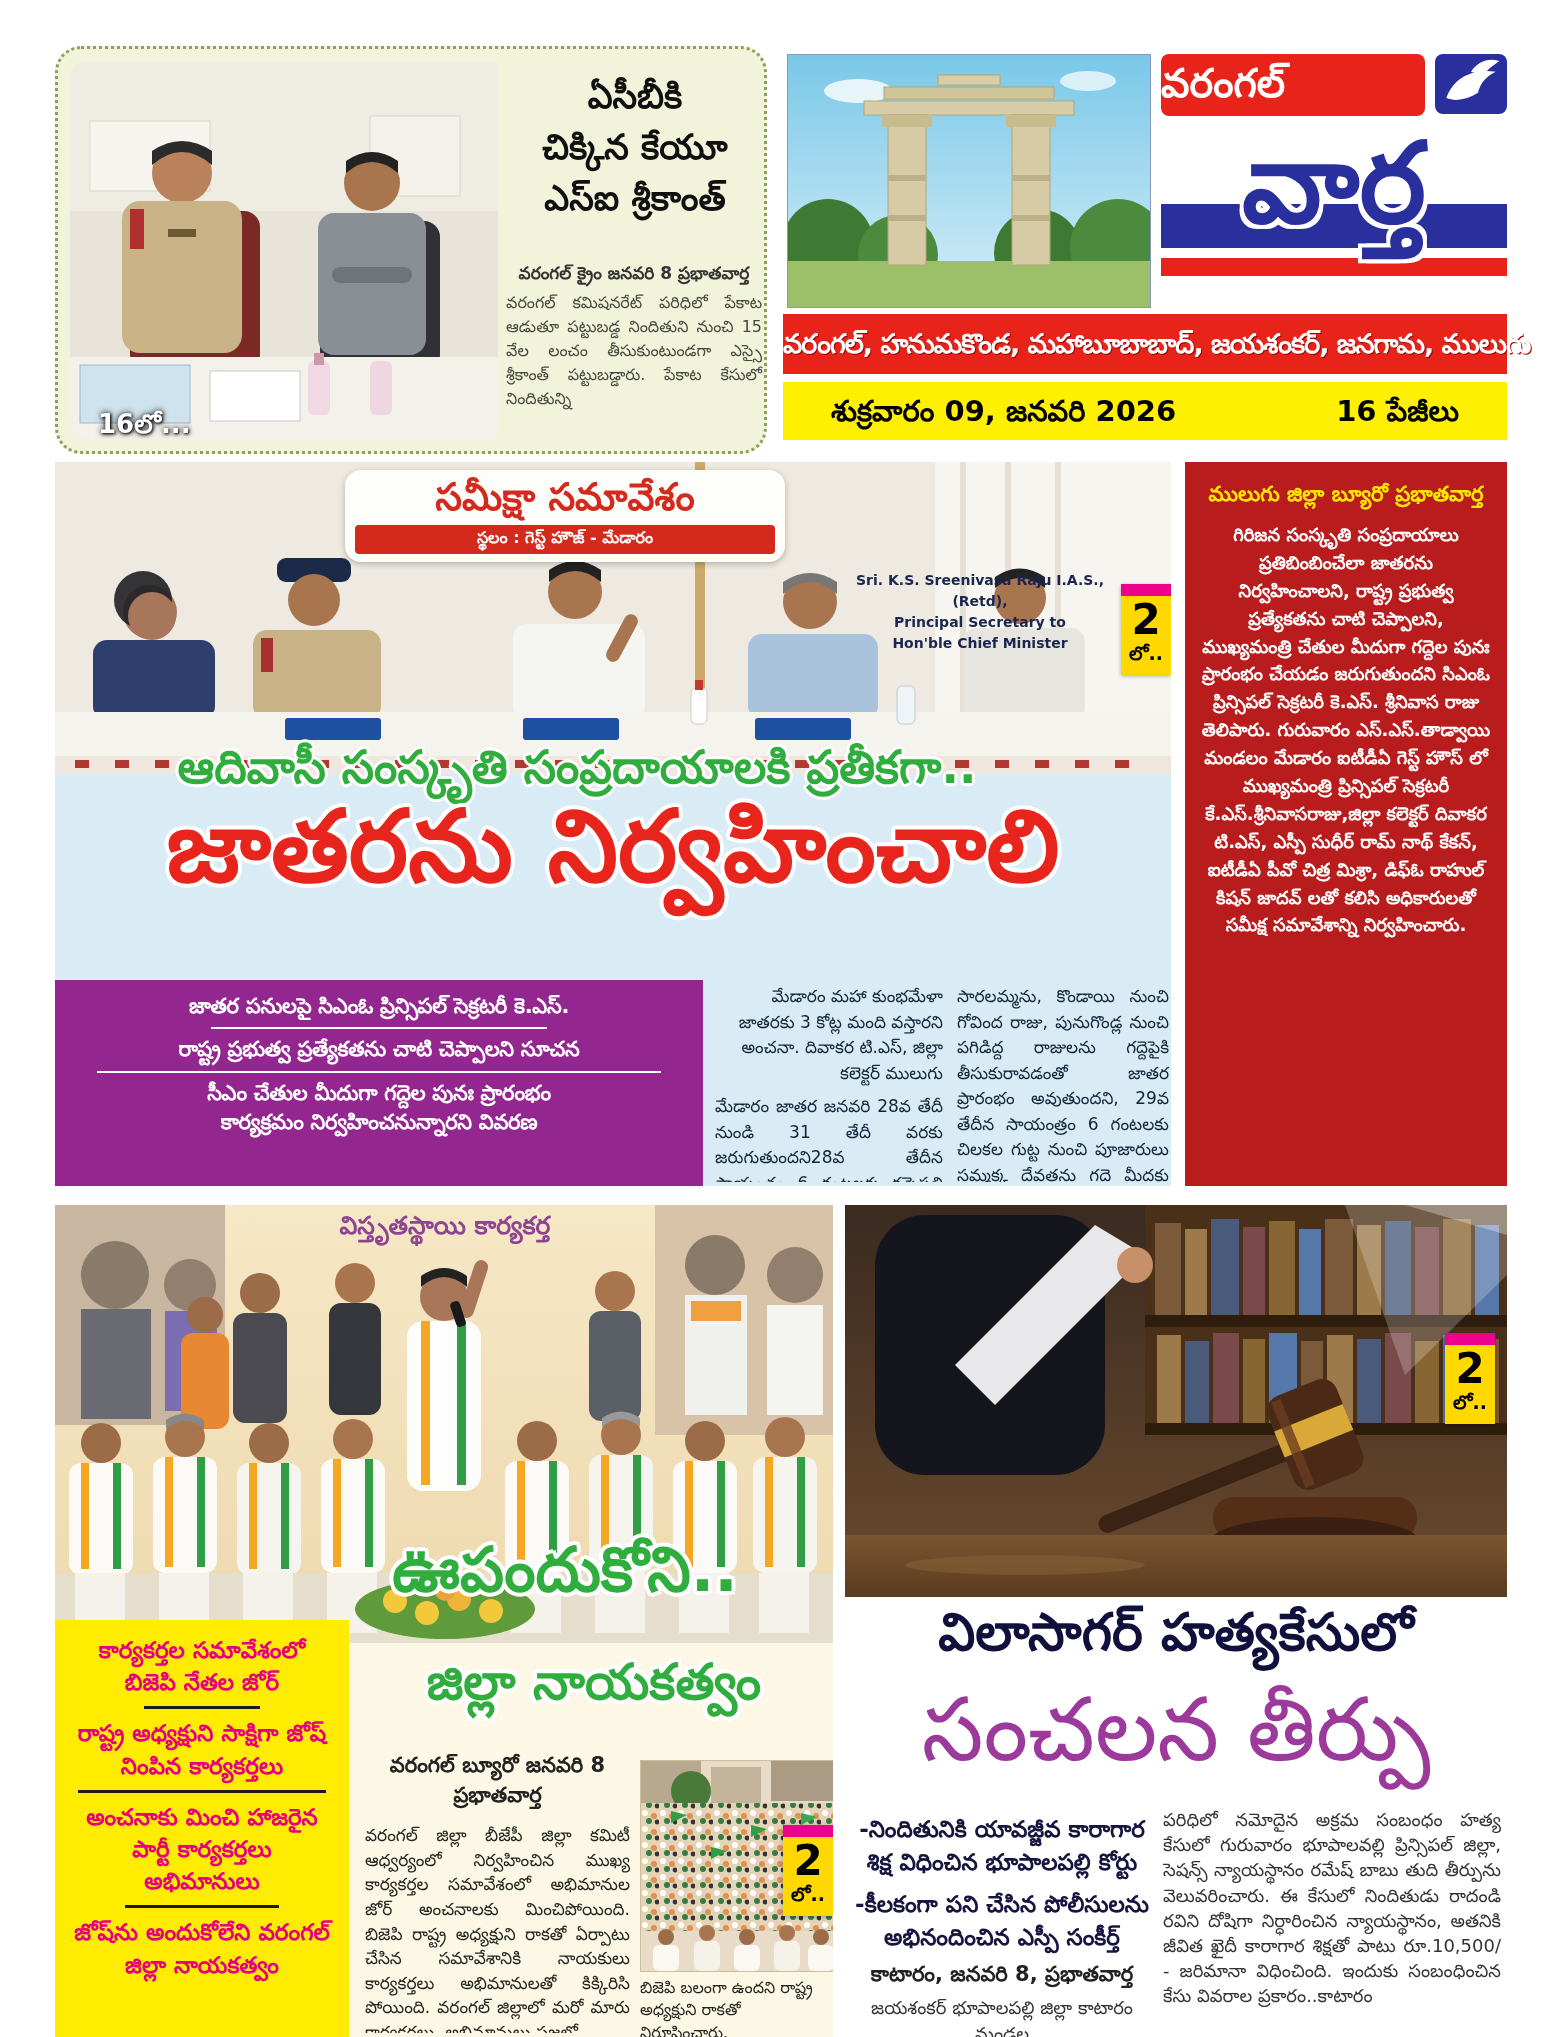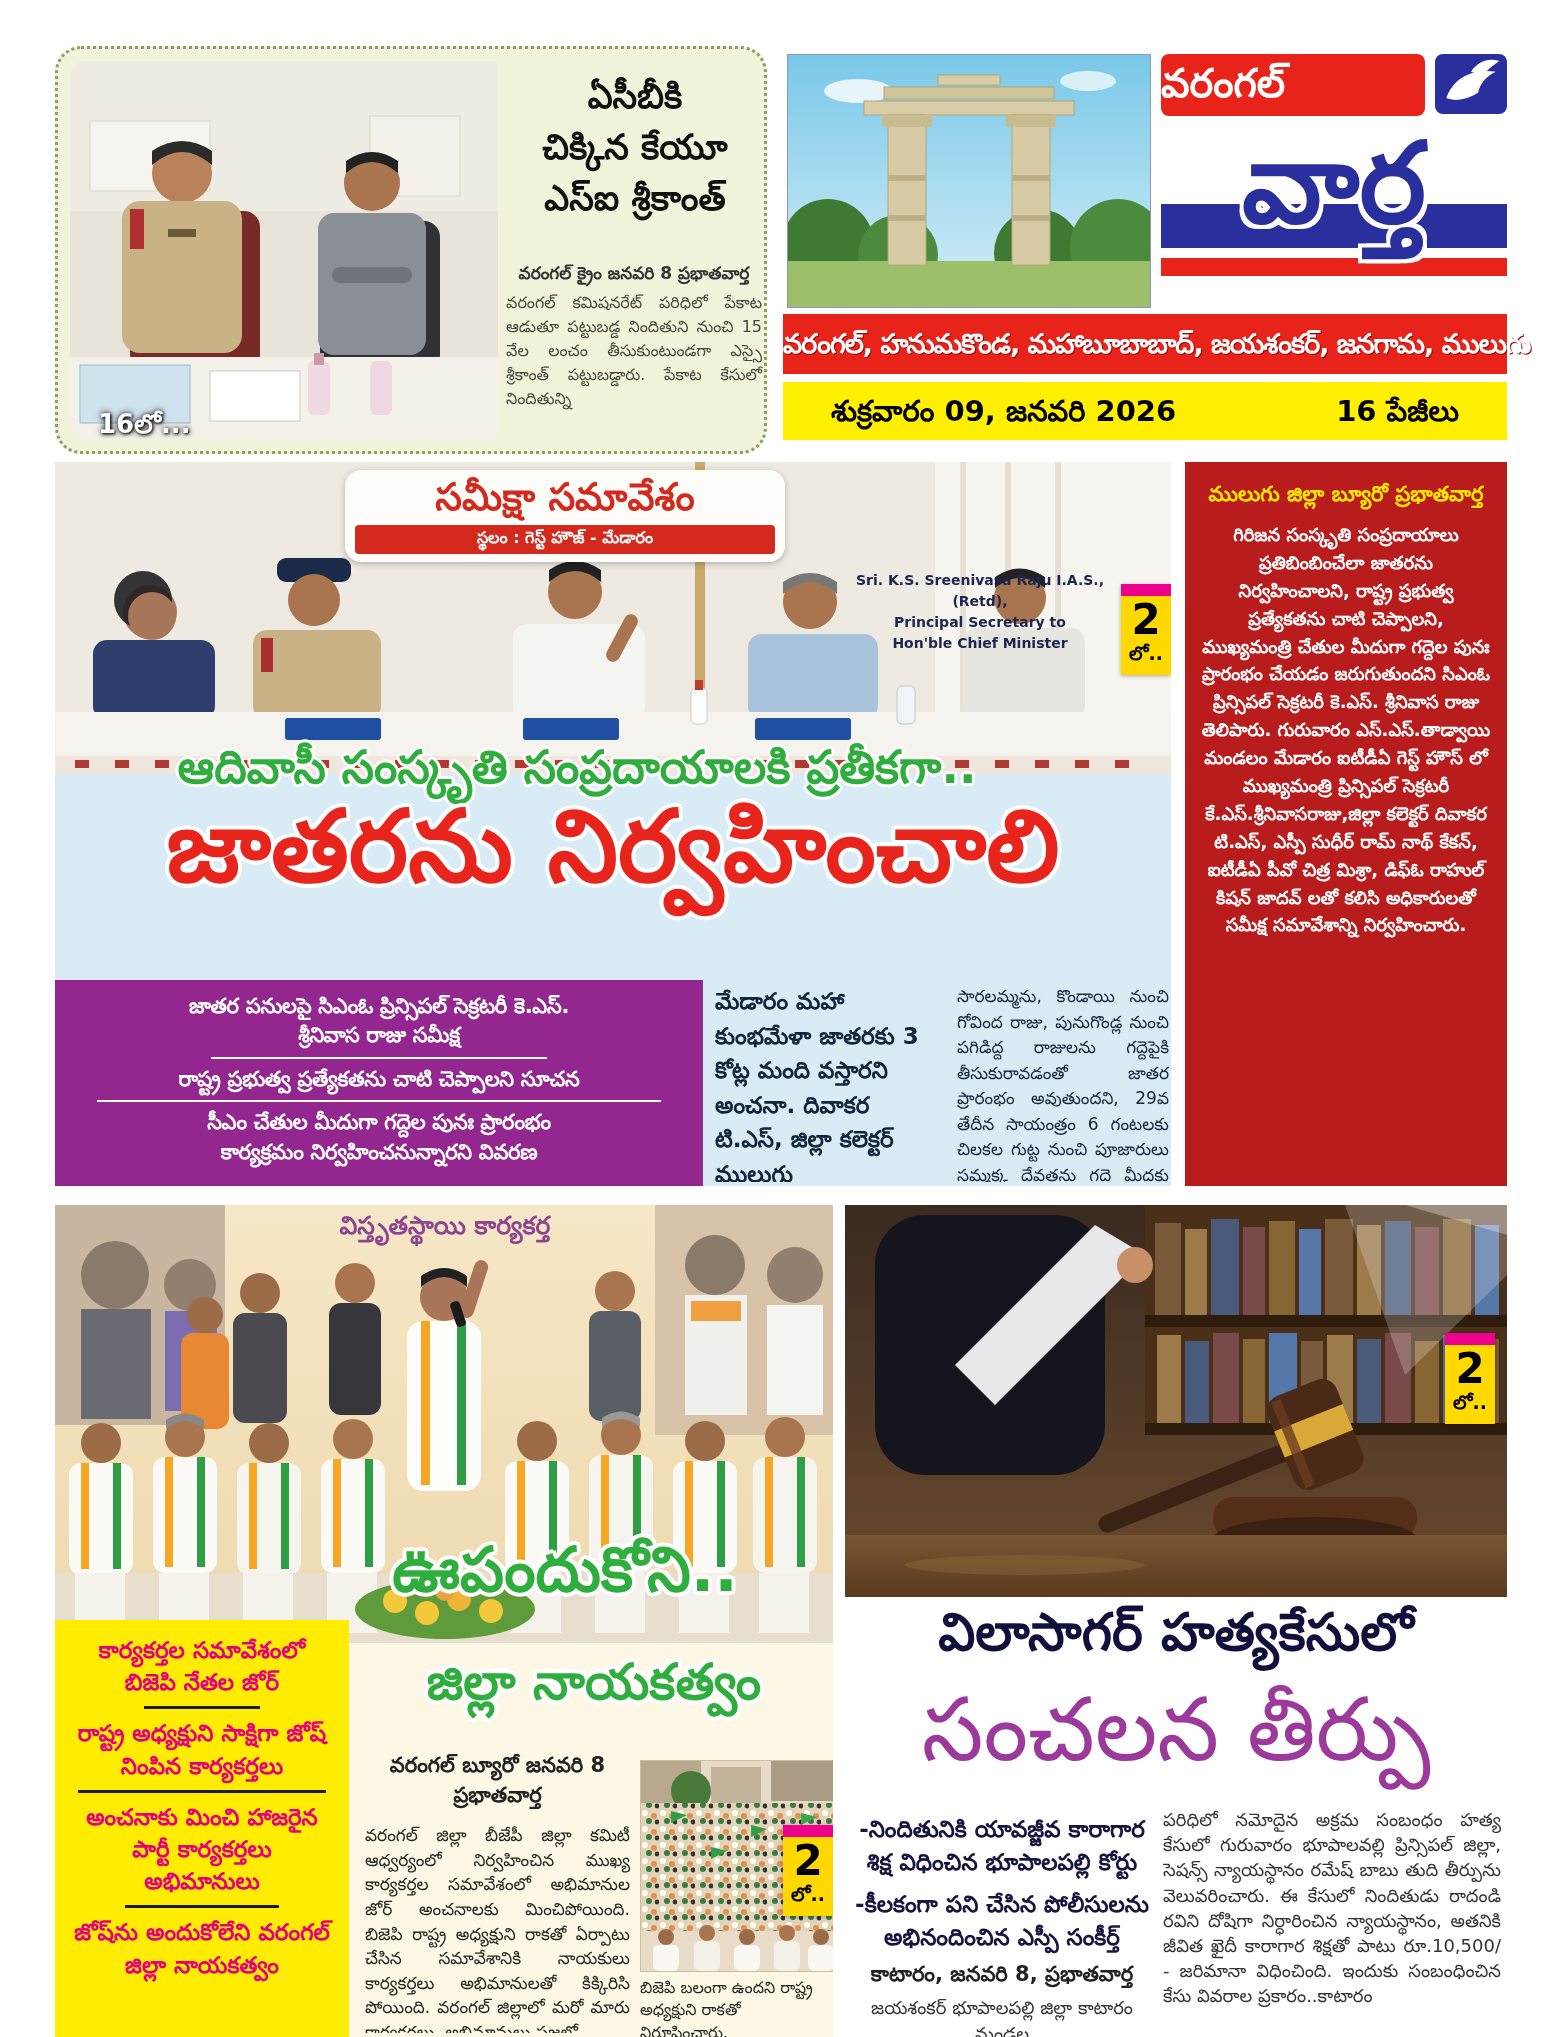--- a/index.html
+++ b/index.html
@@ -52,21 +52,21 @@
           text-shadow:2px 2px 0 #fff,-2px -2px 0 #fff,2px -2px 0 #fff,-2px 2px 0 #fff,3px 0 0 #fff,-3px 0 0 #fff,0 3px 0 #fff,0 -3px 0 #fff;padding-left:8px;}
   .main-headline{left:0;top:332px;width:1116px;text-align:center;font-size:100px;font-weight:800;color:#e8251d;
           white-space:nowrap;line-height:1.05;z-index:5;
           text-shadow:3px 3px 0 #fff,-3px -3px 0 #fff,3px -3px 0 #fff,-3px 3px 0 #fff,4px 0 0 #fff,-4px 0 0 #fff,0 4px 0 #fff,0 -4px 0 #fff;}
   .purple-box{left:0;top:518px;width:648px;height:206px;background:#93278f;color:#fff;text-align:center;
               padding:12px 18px;box-sizing:border-box;overflow:hidden;}
   .purple-line{font-size:21px;font-weight:700;line-height:1.4;letter-spacing:-0.3px;}
   .purple-div{height:0;border-bottom:2px solid #fff;margin:6px auto;}
   .pd-short{width:55%;} .pd-long{width:92%;}
   .mcol1{left:660px;top:522px;width:228px;height:198px;overflow:hidden;color:#10243a;}
-  .mcol1-lead{font-size:23px;font-weight:700;text-align:left;line-height:1.5;margin-bottom:8px;}
+  .mcol1-lead{font-size:17px;font-weight:400;text-align:right;line-height:1.5;margin-bottom:8px;}
   .mcol-body{font-size:17px;line-height:1.5;text-align:justify;}
   .mcol2{left:902px;top:522px;width:212px;height:198px;overflow:hidden;color:#10243a;}
 
   
   .teal-col{left:1185px;top:462px;width:322px;height:724px;background:#b91c1c;box-sizing:border-box;
             padding:20px 16px;text-align:center;overflow:hidden;}
   .teal-byline{color:#ffe900;font-weight:800;font-size:21px;margin-bottom:10px;}
   .teal-body{color:#ffffff;font-size:18px;font-weight:600;line-height:1.55;}
 
   
@@ -293,21 +293,20 @@
         <div class="pgbadge-num">2</div>
         <div class="pgbadge-label">లో..</div>
       </div>
     </div>
 
     <div class="abs kicker">ఆదివాసీ సంస్కృతి సంప్రదాయాలకి ప్రతీకగా..</div>
     <div class="abs main-headline">జాతరను నిర్వహించాలి</div>
 
     <div class="abs purple-box">
       <div class="purple-line">జాతర పనులపై సిఎంఓ ప్రిన్సిపల్ సెక్రటరీ కె.ఎస్.</div>
-      <div class="purple-line">శ్రీనివాస రాజు సమీక్ష</div>
       <div class="purple-div pd-short"></div>
       <div class="purple-line">రాష్ట్ర ప్రభుత్వ ప్రత్యేకతను చాటి చెప్పాలని సూచన</div>
       <div class="purple-div pd-long"></div>
       <div class="purple-line">సీఎం చేతుల మీదుగా గద్దెల పునః ప్రారంభం</div>
       <div class="purple-line">కార్యక్రమం నిర్వహించనున్నారని వివరణ</div>
     </div>
 
     <div class="abs mcol1">
       <div class="mcol1-lead">మేడారం మహా కుంభమేళా జాతరకు 3 కోట్ల మంది వస్తారని అంచనా. దివాకర టి.ఎస్, జిల్లా కలెక్టర్ ములుగు</div>
       <div class="mcol-body">మేడారం జాతర జనవరి 28వ తేదీ నుండి 31 తేదీ వరకు జరుగుతుందని28వ తేదీన సాయంత్రం 6 గంటలకు కన్నెపల్లి నుంచి పూజారులు</div>

